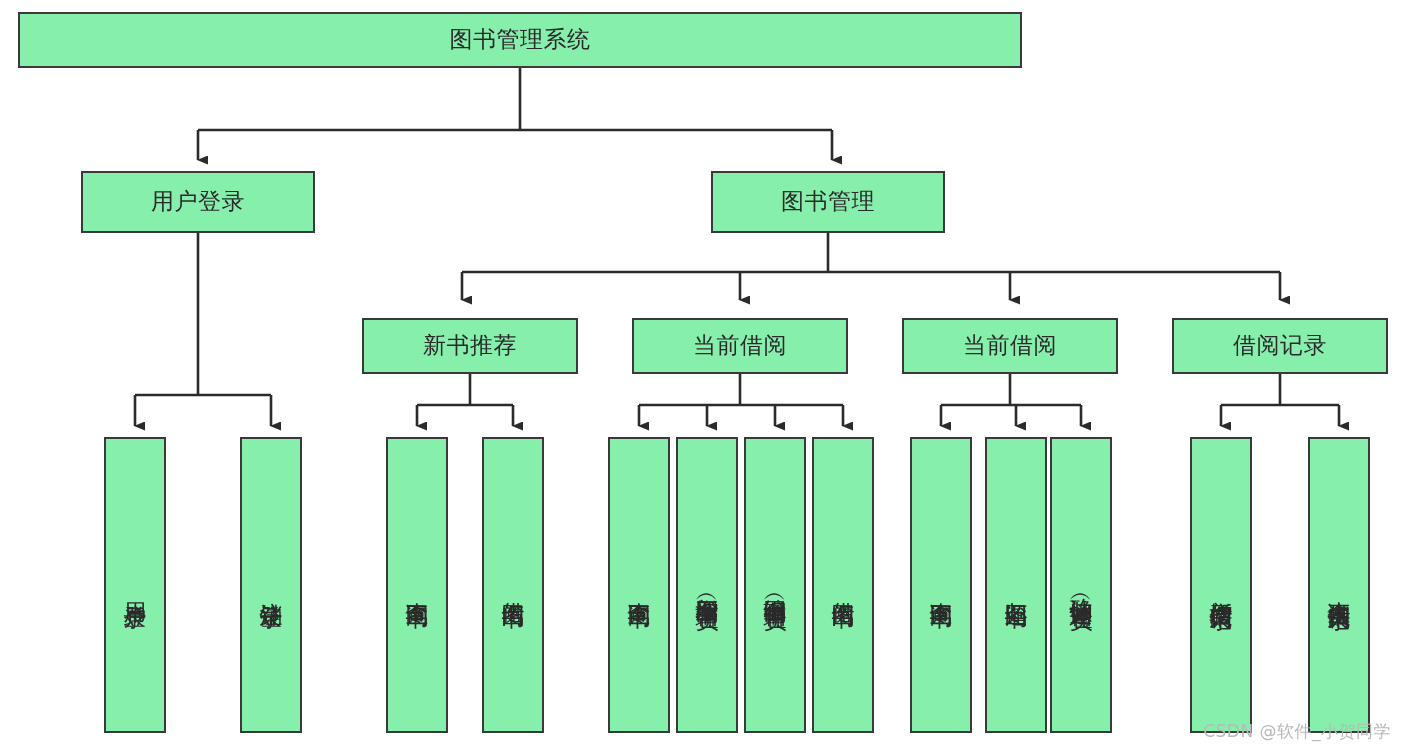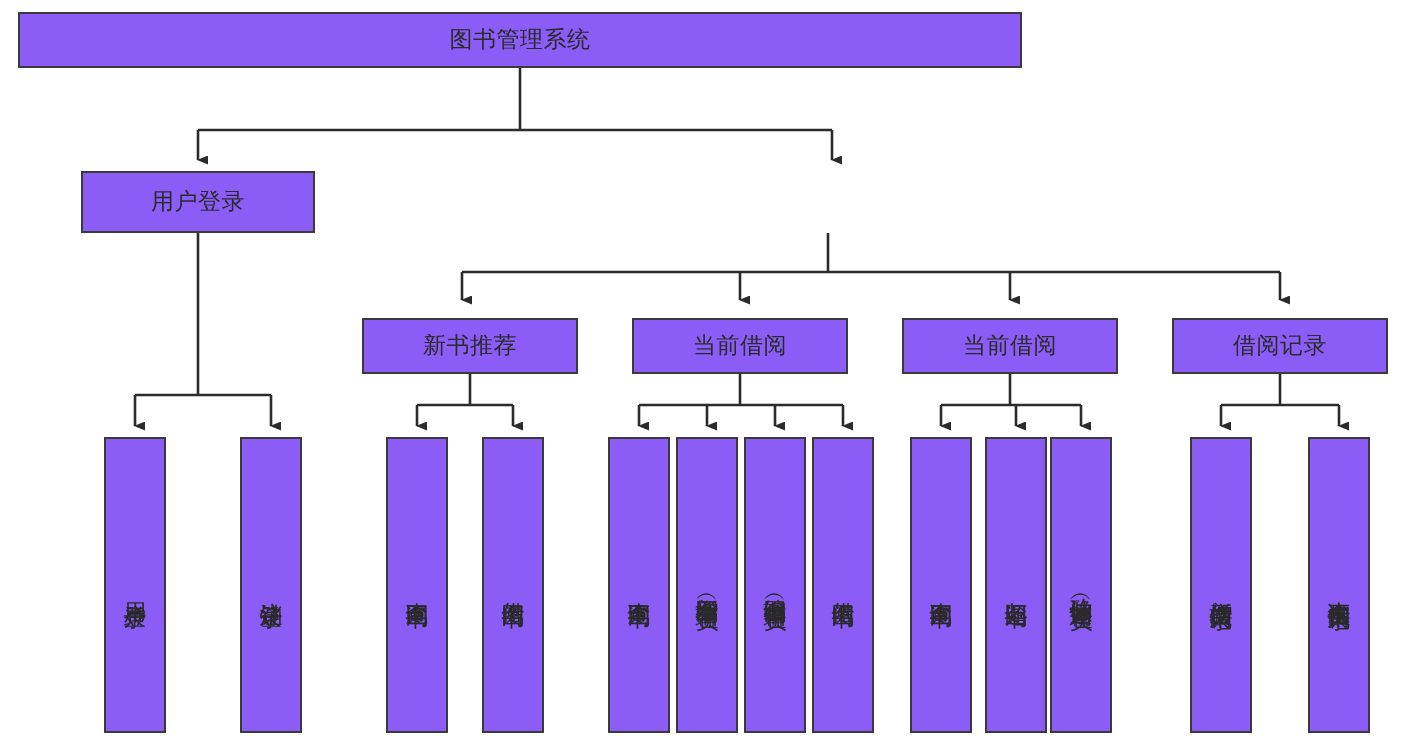--- a/index.html
+++ b/index.html
@@ -23,21 +23,21 @@
     position: absolute;
     left: 0;
     top: 0;
     width: 1405px;
     height: 747px;
     pointer-events: none;
   }
   .node {
     position: absolute;
     box-sizing: border-box;
-    background: #8b5cf6;
+    background: #86efac;
     border: 2.5px solid #3a3a3a;
     display: flex;
     align-items: center;
     justify-content: center;
     overflow: hidden;
   }
   .node-label {
     color: #2a2a2a;
     text-align: center;
     line-height: 1.12;
@@ -129,20 +129,23 @@
     </g>
   </svg>
 
   <div class="node root horizontal" style="left:18px; top:12px; width:1004px; height:56px;">
     <span class="node-label">图书管理系统</span>
   </div>
 
   <div class="node horizontal" style="left:81px; top:171px; width:234px; height:62px;">
     <span class="node-label">用户登录</span>
   </div>
+  <div class="node horizontal" style="left:711px; top:171px; width:234px; height:62px;">
+    <span class="node-label">图书管理</span>
+  </div>
 
   <div class="node horizontal" style="left:362px; top:318px; width:216px; height:56px;">
     <span class="node-label">新书推荐</span>
   </div>
   <div class="node horizontal" style="left:632px; top:318px; width:216px; height:56px;">
     <span class="node-label">当前借阅</span>
   </div>
   <div class="node horizontal" style="left:902px; top:318px; width:216px; height:56px;align-items:center;">
     <span class="node-label">当前借阅</span>
   </div>
@@ -183,14 +186,15 @@
   <div class="node vertical" style="left:1050px; top:437px; width:62px; height:296px;">
     <span class="node-label">确认归还（管理员）</span>
   </div>
   <div class="node vertical" style="left:1190px; top:437px; width:62px; height:296px;">
     <span class="node-label">新增借阅记录</span>
   </div>
   <div class="node vertical" style="left:1308px; top:437px; width:62px; height:296px;">
     <span class="node-label">查询借阅记录</span>
   </div>
 
+  <div class="watermark">CSDN @软件_小贺同学</div>
 
 </div>
 
 </body></html>

